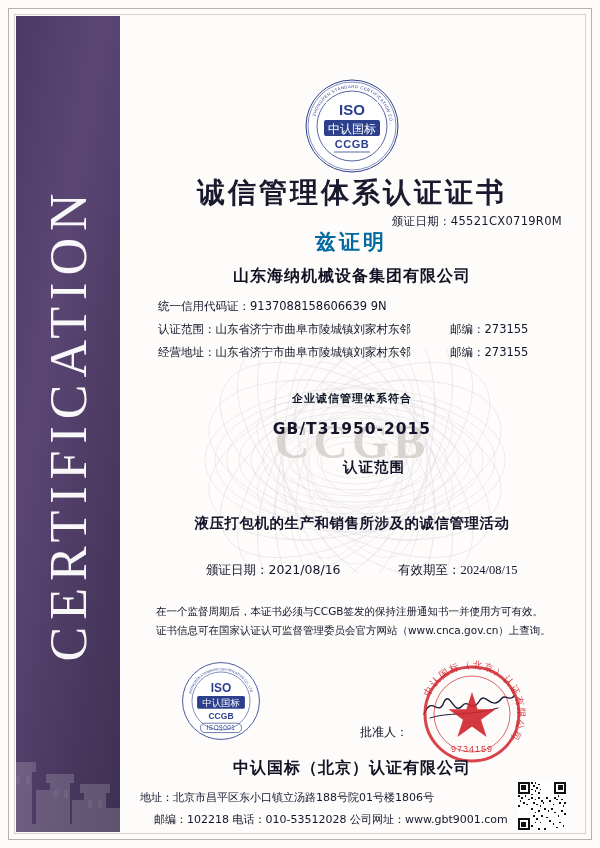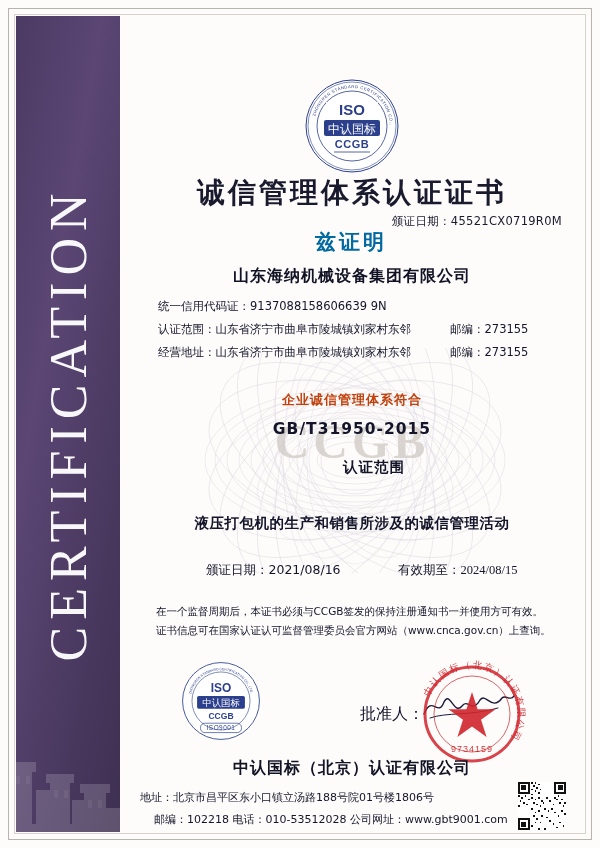--- a/index.html
+++ b/index.html
@@ -157,24 +157,24 @@
   .row-biz    { left: 38px; top: 329px; }
   .zip        { position:absolute; font-size:11.5px; color:#14142a; font-family:"DejaVu Sans",sans-serif; white-space:nowrap;}
   .zip-reg { left: 330px; top: 306px; }
   .zip-biz { left: 330px; top: 329px; }
 
   .std-head {
     position: absolute;
     left: 0; right: 0;
     top: 375px;
     text-align: center;
-    font-size: 13px;
+    font-size: 11px;
     font-weight: bold;
     letter-spacing: 1px;
-    color: #c2410c;
+    color: #0f172a;
     font-family: "DejaVu Sans", sans-serif;
   }
   .std-code {
     position: absolute;
     left: 0; right: 0;
     top: 404px;
     text-align: center;
     font-size: 15.5px;
     font-weight: bold;
     letter-spacing: 1px;
@@ -213,22 +213,22 @@
     width: 396px;
     top: 586px;
     font-size: 10.5px;
     line-height: 19px;
     color: #14142a;
     font-family: "DejaVu Sans", sans-serif;
   }
   .approve {
     position: absolute;
     left: 240px;
-    top: 688px;
-    font-size: 16px;
+    top: 708px;
+    font-size: 12px;
     color: #14142a;
     font-family: "DejaVu Sans", sans-serif;
   }
   .signature {
     position: absolute;
     left: 300px;
     top: 672px;
     width: 96px;
     height: 34px;
   }

